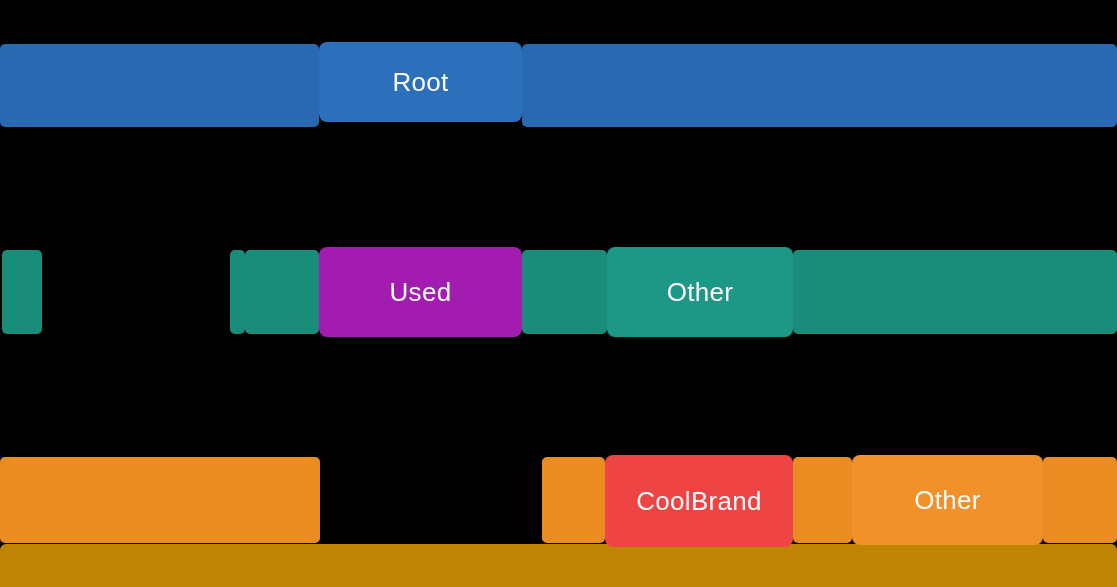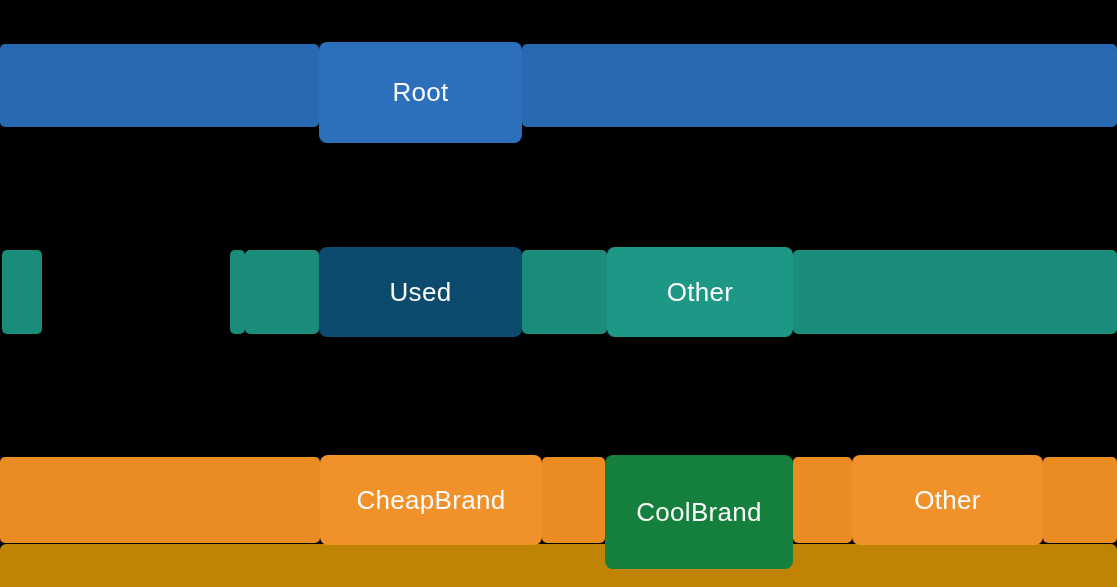--- a/index.html
+++ b/index.html
@@ -40,41 +40,38 @@
     letter-spacing: 0.3px;
     white-space: nowrap;
     pointer-events: none;
   }
 </style>
 </head>
 <body>
 
 <div id="stage" style="width: 1117px; height: 587px; background: rgb(0, 0, 0);">
     <div class="tile filler" style="left: 0px; width: 319px; top: 44px; height: 83px; background: rgb(40, 105, 178);"></div>
-    <div class="tile node" style="left: 319px; width: 203px; top: 42px; height: 101px; background: rgb(44, 111, 187);">
+    <div class="tile node" style="left: 319px; width: 203px; top: 42px; height: 80px; background: rgb(44, 111, 187);">
       <span class="node-label">Root</span>
     </div>
     <div class="tile filler" style="left: 522px; width: 595px; top: 44px; height: 83px; background: rgb(40, 105, 178);"></div>
     <div class="tile filler" style="left: 2px; width: 40px; top: 250px; height: 84px; background: rgb(25, 141, 122);"></div>
     <div class="tile filler" style="left: 230px; width: 15px; top: 250px; height: 84px; background: rgb(25, 141, 122);"></div>
     <div class="tile filler" style="left: 245px; width: 74px; top: 250px; height: 84px; background: rgb(25, 141, 122);"></div>
-    <div class="tile node" style="left: 319px; width: 203px; top: 247px; height: 90px; background: #0c4a6e;">
+    <div class="tile node" style="left: 319px; width: 203px; top: 247px; height: 90px; background: #a21caf;">
       <span class="node-label">Used</span>
     </div>
     <div class="tile filler" style="left: 522px; width: 85px; top: 250px; height: 84px; background: rgb(25, 141, 122);"></div>
     <div class="tile node" style="left: 607px; width: 186px; top: 247px; height: 90px; background: rgb(29, 152, 134);">
       <span class="node-label">Other</span>
     </div>
     <div class="tile filler" style="left: 793px; width: 324px; top: 250px; height: 84px; background: rgb(25, 141, 122);"></div>
     <div class="tile filler" style="left: 0px; width: 320px; top: 457px; height: 86px; background: rgb(234, 140, 34);"></div>
-    <div class="tile node" style="left: 320px; width: 222px; top: 455px; height: 90px; background: rgb(240, 146, 41);">
-      <span class="node-label">CheapBrand</span>
-    </div>
     <div class="tile filler" style="left: 542px; width: 63px; top: 457px; height: 86px; background: rgb(234, 140, 34);"></div>
-    <div class="tile node" style="left: 605px; width: 188px; top: 455px; height: 114px; background: #15803d;">
+    <div class="tile node" style="left: 605px; width: 188px; top: 455px; height: 92px; background: #ef4444;">
       <span class="node-label">CoolBrand</span>
     </div>
     <div class="tile filler" style="left: 793px; width: 59px; top: 457px; height: 86px; background: rgb(234, 140, 34);"></div>
     <div class="tile node" style="left: 852px; width: 191px; top: 455px; height: 90px; background: rgb(240, 146, 41);">
       <span class="node-label">Other</span>
     </div>
     <div class="tile filler" style="left: 1043px; width: 74px; top: 457px; height: 86px; background: rgb(234, 140, 34);"></div>
     <div class="tile filler clipped" style="left: 0px; width: 1117px; top: 544px; height: 60px; background: rgb(191, 132, 3);"></div>
   </div>
 

